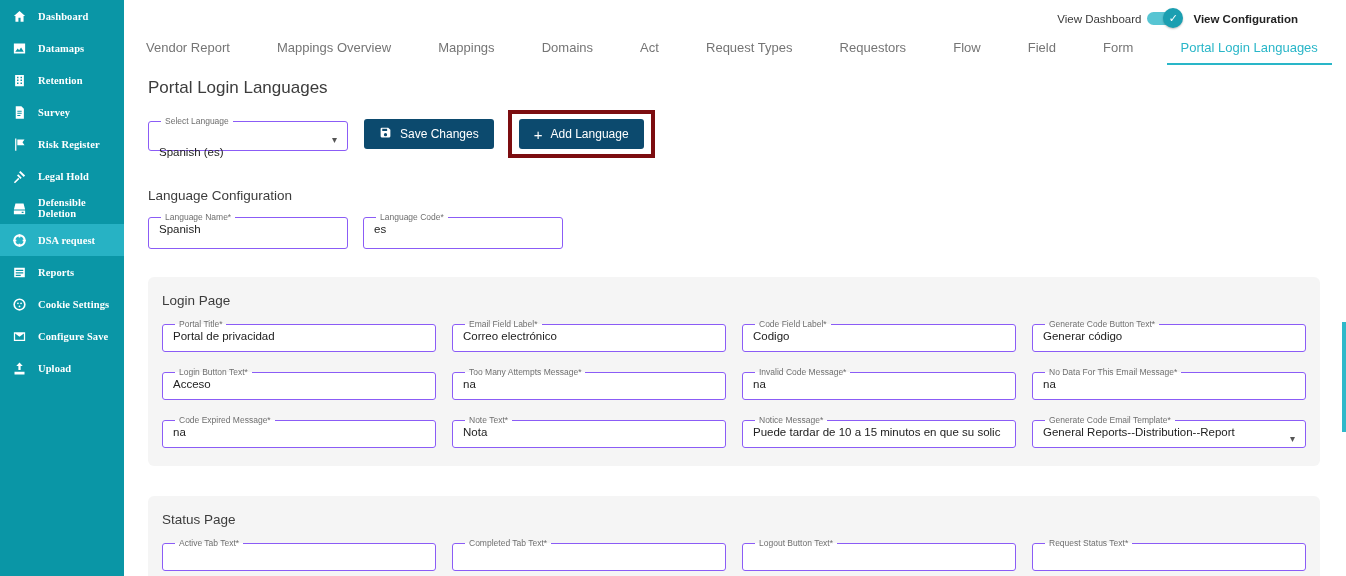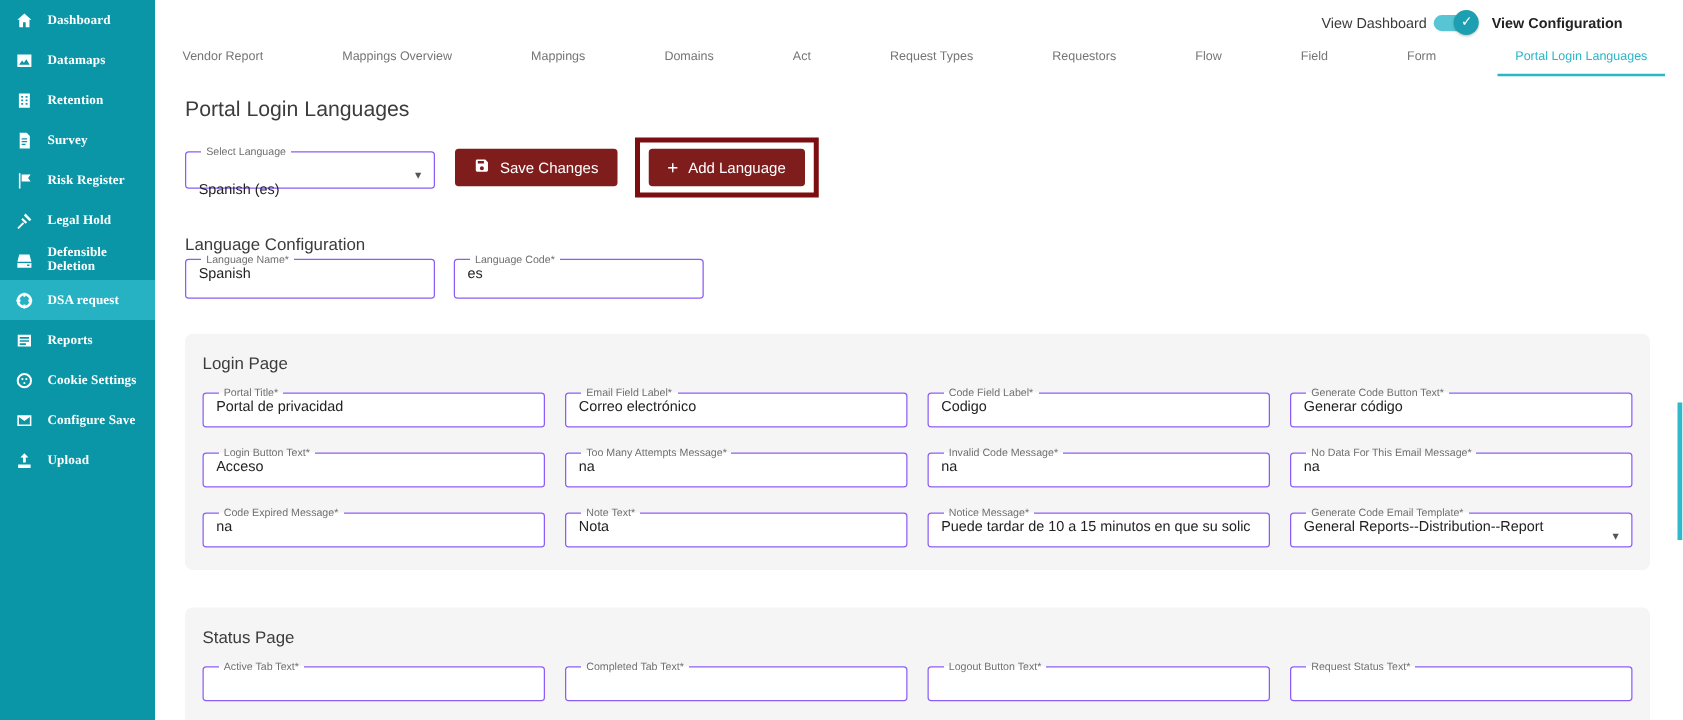--- a/index.html
+++ b/index.html
@@ -29,49 +29,49 @@
   .switch { position:relative; width:32px; height:13px; margin-right:8px; cursor:pointer; }
   .switch .track { position:absolute; left:0; top:0; width:30px; height:13px;
     border-radius:7px; background:#57c5d3; }
   .switch .thumb { position:absolute; right:-4px; top:-4px; width:20px; height:20px;
     border-radius:50%; background:#1b9fb1; color:#fff; font-size:11px; line-height:20px;
     text-align:center; box-shadow:0 1px 2px rgba(0,0,0,.25); }
 
   
   .tab-bar { position:absolute; top:36px; left:8px; right:14px; height:26px;
     display:flex; justify-content:space-between; align-items:flex-start; }
-  .tab { font-size:10px; color:#757575; padding:4px 14px 8px; white-space:nowrap;
+  .tab { font-size:13px; color:#757575; padding:4px 14px 8px; white-space:nowrap;
     cursor:pointer; border-bottom:2px solid transparent; }
   .tab.active { color:#29b6c8; border-bottom-color:#29b6c8; }
 
   .content { position:absolute; top:70px; left:24px; right:26px; }
   .page-title { font-size:17px; color:#3c3c3c; font-weight:400; margin-top:8px; }
 
   
   .mfield { position:relative; border:1px solid #8b5cf6; border-radius:3px;
     background:#fff; height:32px; padding:1px 10px 0; min-width:0; }
   .mfield legend { font-size:8.5px; color:#6f6f6f; padding:0 4px; margin-left:2px;
     line-height:9px; white-space:nowrap; }
   .mval { font-size:11.5px; color:#222; white-space:nowrap; overflow:hidden; }
   .caret { position:absolute; right:10px; top:8px; font-size:10px; color:#555; }
 
   .controls-row { display:flex; align-items:center; margin-top:12px; }
   .select-language { width:200px; height:34px; }
   .select-language .mval { margin-top:19px; }
   .btn { height:30px; display:inline-flex; align-items:center; gap:8px;
-    background:#7f1d1d; color:#fff; border:none; border-radius:3px; padding:0 15px;
+    background:#0c4a6e; color:#fff; border:none; border-radius:3px; padding:0 15px;
     font-size:12px; font-family:"Liberation Sans",sans-serif; cursor:pointer; }
   .save-btn { margin-left:16px; }
   .annotation { border:4px solid #7c0d10; padding:5px 7px; margin-left:14px;
     display:inline-flex; }
   .plus { font-size:15px; font-weight:400; line-height:1; }
 
   .section-title { font-size:13.5px; color:#3c3c3c; font-weight:400; }
   .lang-config-title { margin-top:30px; }
-  .lang-config-row { display:flex; gap:15px; margin-top:0; }
+  .lang-config-row { display:flex; gap:15px; margin-top:10px; }
   .lang-config-row .mfield { width:200px; height:36px; }
 
   .card { background:#f5f5f5; border-radius:6px; padding:16px 14px 18px; }
   .login-card { margin-top:28px; }
   .status-card { margin-top:30px; }
   .card-grid { display:grid; grid-template-columns:repeat(4,1fr);
     column-gap:15px; row-gap:23px; margin-top:12px;gap:16px; }
   .card .mfield { height:32px; }
 
   

